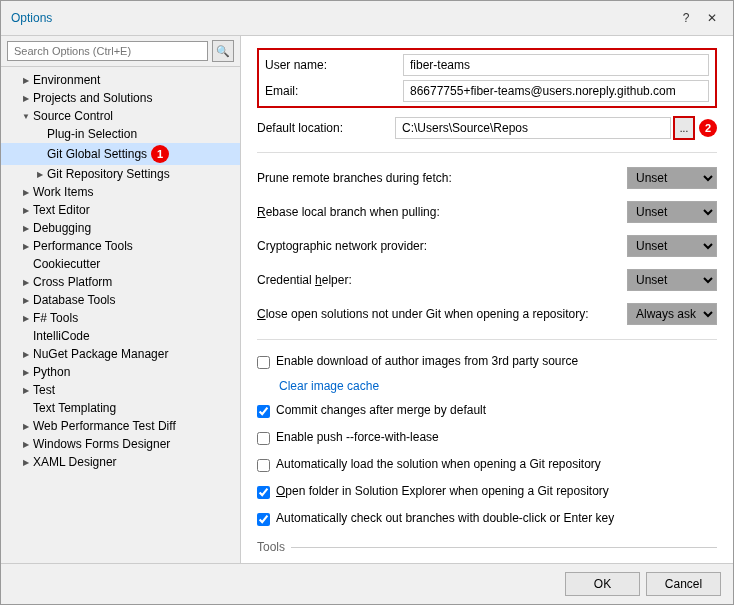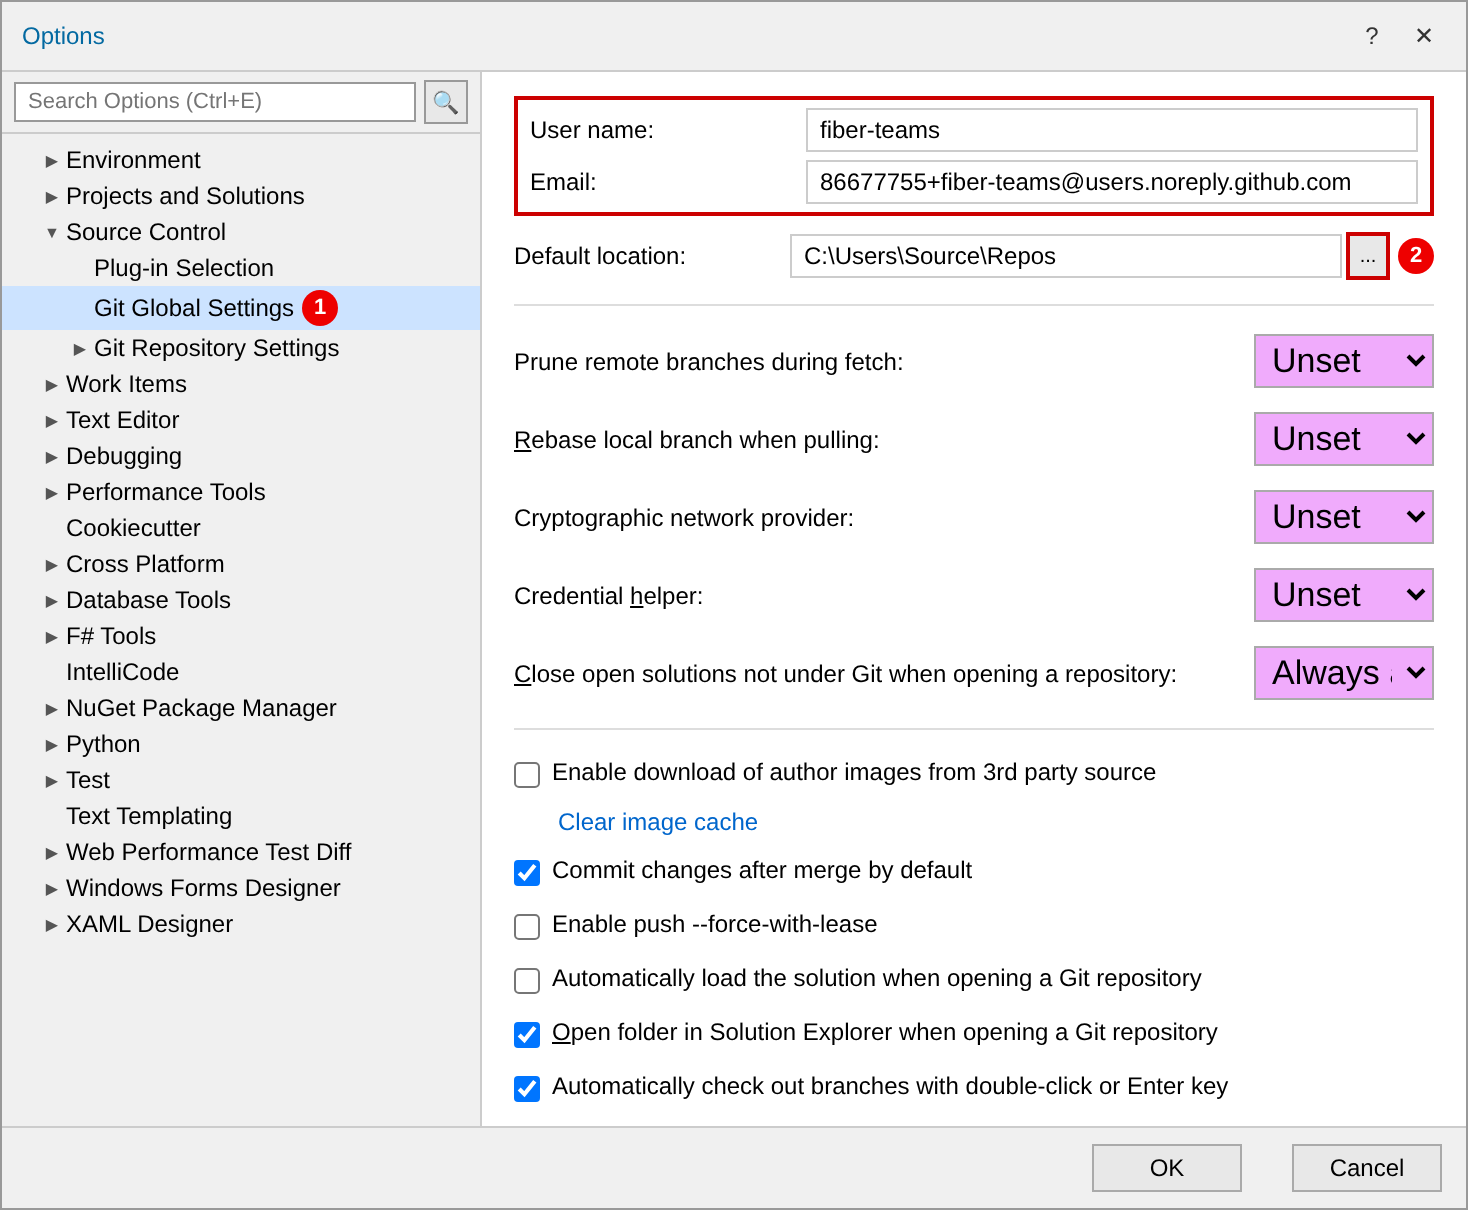--- a/index.html
+++ b/index.html
@@ -197,24 +197,24 @@
     .dropdown-label {
       flex: 1;
       font-size: 12px;
       color: #000;
     }
 
     .dropdown-label u { text-decoration: underline; }
 
     .dropdown-select {
       width: 90px;
-      font-size: 17px;
+      font-size: 12px;
       padding: 2px 4px;
       border: 1px solid #aaa;
-      background: #f0abfc;
+      background: #a3a3a3;
       cursor: pointer;
     }
 
     .separator-line {
       border: none;
       border-top: 1px solid #ddd;
       margin: 4px 0;
     }
 
     .checkbox-row {
@@ -289,21 +289,21 @@
       color: #0066cc;
       text-decoration: none;
       cursor: pointer;
     }
 
     
     .bottom-bar {
       display: flex;
       justify-content: flex-end;
       padding: 8px 12px;
-      gap: 25px;
+      gap: 6px;
       border-top: 1px solid #ccc;
       background: #f0f0f0;
     }
 
     .dialog-btn {
       min-width: 75px;
       padding: 4px 12px;
       font-size: 12px;
       cursor: pointer;
       border: 1px solid #aaa;

